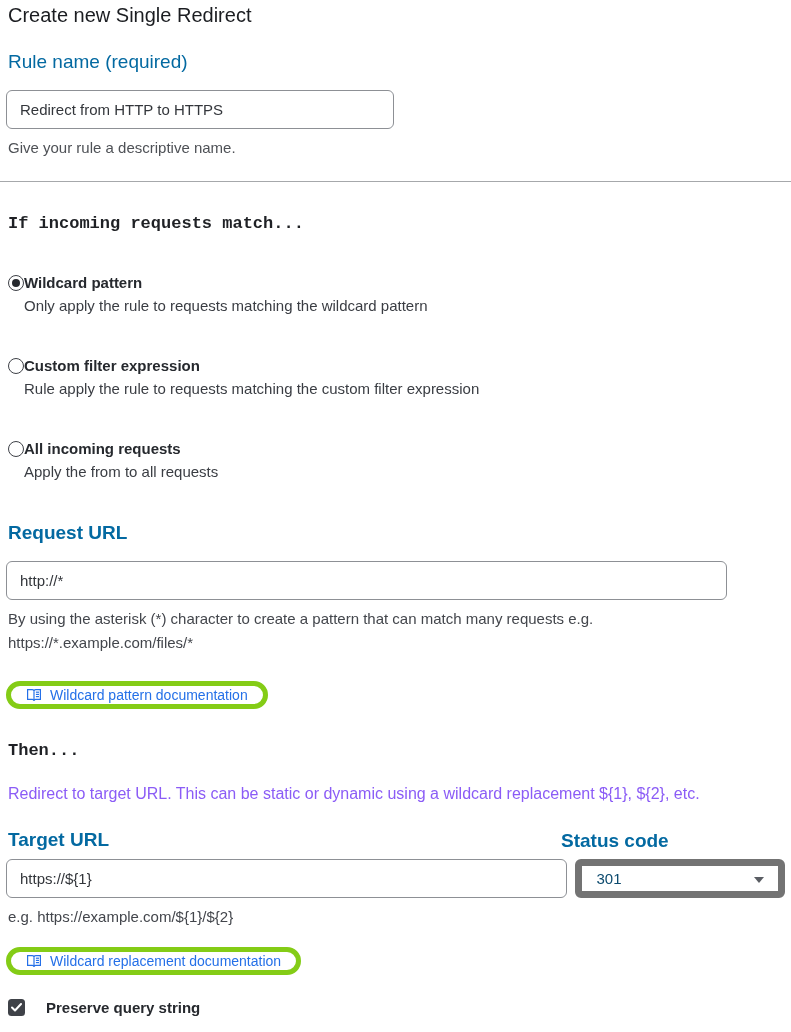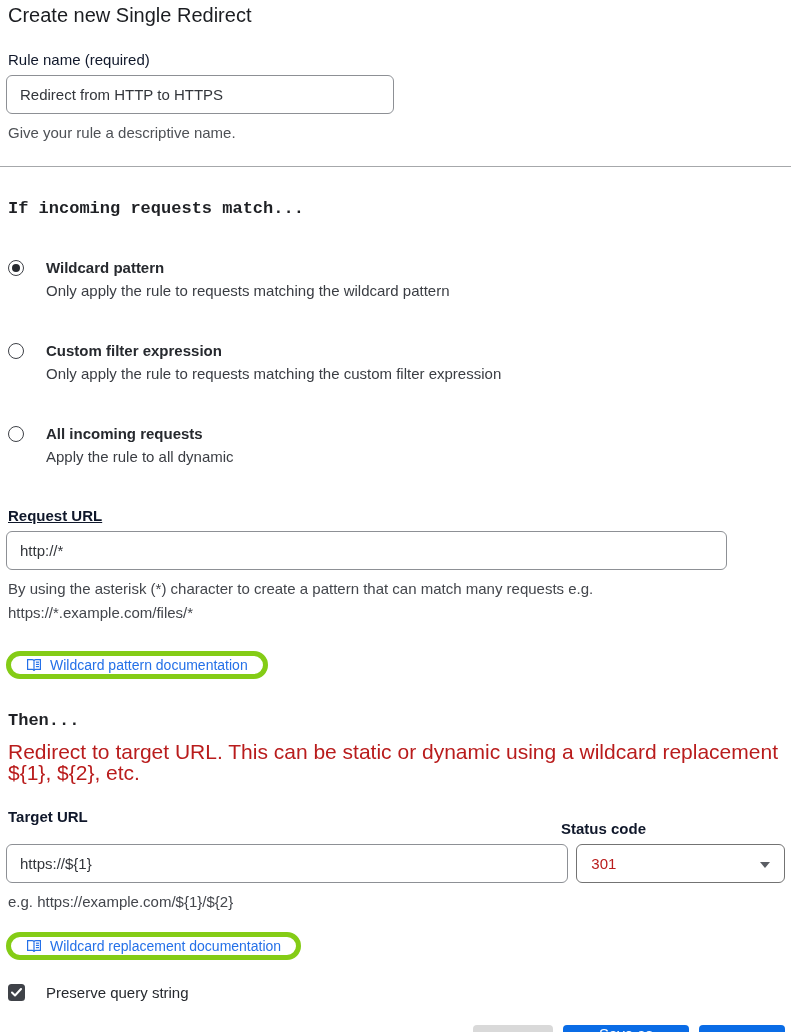--- a/index.html
+++ b/index.html
@@ -6,25 +6,25 @@
   html,body { background:#ffffff; }
   body {
     font-family: "Liberation Sans", sans-serif;
     color:#1d1f23;
     width:791px;
   }
   .page { position:relative; width:791px; min-height:1032px; padding:4px 6px 0 6px; }
 
   .page-title { font-size:20px; font-weight:400; color:#1b1d21; padding-left:2px; }
 
-  .field-label { font-size:15px; color:#0f172a; margin-top:24px; padding-left:2px; }
+  .field-label { font-size:19px; color:#0369a1; margin-top:24px; padding-left:2px; }
   .field-label.semibold { font-weight:600; }
 
   .text-input {
-    display:block; margin-top:7px; height:39px; width:388px;
+    display:block; margin-top:17px; height:39px; width:388px;
     border:1px solid #8d9095; border-radius:6px;
     padding:0 13px; font-family:"Liberation Sans", sans-serif;
     font-size:15px; color:#33363b; background:#fff; outline:none;
   }
   .helper { font-size:15px; color:#4e5156; margin-top:7px; padding-left:2px; line-height:24px; }
   .helper.dark { color:#43464c; }
 
   .divider { border:none; border-top:1px solid #a6a8ab; margin:21px -6px 0 -6px; }
 
   .section-heading { font-size:17px; font-weight:700; color:#1f2125; margin-top:32px; padding-left:2px;font-family:Liberation Mono, monospace; }
@@ -32,53 +32,53 @@
   .radio-group { margin-top:40px; }
   .radio-option { display:flex; align-items:flex-start; margin-bottom:40px; cursor:pointer; }
   .radio-circle {
     flex:0 0 auto; width:16px; height:16px; border-radius:50%;
     border:1px solid #3e4147; margin:2px 0 0 2px; position:relative; background:#fff;
   }
   .radio-circle.checked::after {
     content:""; position:absolute; left:50%; top:50%; width:8px; height:8px;
     transform:translate(-50%,-50%); border-radius:50%; background:#26292e;
   }
-  .radio-texts { margin-left:22px; }
+  .radio-texts { }
   .radio-label { font-size:15px; font-weight:600; color:#26292e; line-height:20px; }
   .radio-desc { font-size:15px; color:#3a3d43; line-height:20px; margin-top:3px;text-align:right; }
 
   .wide-input { width:721px; }
 
   .doc-button {
     display:inline-flex; align-items:center; gap:8px;
     margin-top:26px; height:28px; padding:0 15px;
     border:5px solid #84cc16; border-radius:14px; background:#fff;
     color:#2470e8; font-family:"Liberation Sans", sans-serif;
     font-size:14px; cursor:pointer;
   }
   .doc-button svg { display:block; }
 
-  .then-paragraph { font-size:21px; color:#b91c1c; margin-top:11px; padding-left:2px; line-height:21px; }
+  .then-paragraph { font-size:16px; color:#8b5cf6; margin-top:23px; padding-left:2px; line-height:21px; }
 
   .row-labels { display:flex; margin-top:25px; }
   .row-labels .left { width:553px; }
   .row-inputs { display:flex; margin-top:0; gap:8px; align-items:flex-start; }
   .target-input { width:614px; margin-top:7px; }
   .select-box {
-    margin-top:7px; width:226px; height:39px; border:1px solid #737373; border-radius:6px;
-    display:flex; align-items:center; padding:0 14px; font-size:15px; color:#b91c1c;
+    margin-top:7px; width:226px; height:39px; border:7px solid #737373; border-radius:6px;
+    display:flex; align-items:center; padding:0 14px; font-size:15px; color:#0c4a6e;
     background:#fff; cursor:pointer; position:relative;
   }
   .select-caret {
     position:absolute; right:14px; top:50%; margin-top:-2px;
     width:0; height:0; border-left:5px solid transparent; border-right:5px solid transparent;
     border-top:6px solid #5a5d63;
   }
 
-  .checkbox-row { display:flex; align-items:flex-start; margin-top:23px; cursor:pointer; }
+  .checkbox-row { display:flex; align-items:flex-start; margin-top:23px; cursor:pointer;font-weight:bold; }
   .checkbox {
     flex:0 0 auto; width:17px; height:17px; border-radius:3.5px; background:#3f4248;
     margin:1px 0 0 2px; display:flex; align-items:center; justify-content:center;
   }
   .checkbox svg { display:block; }
   .checkbox-label { font-size:15px; color:#26292e; margin-left:21px; line-height:20px; }
 
   .footer { display:flex; justify-content:flex-end; gap:10px; margin-top:22px; padding-bottom:8px; }
   .btn {
     height:34px; border:none; border-radius:4px; font-family:"Liberation Sans", sans-serif;
@@ -111,35 +111,35 @@
       <span class="radio-texts">
         <div class="radio-label">Wildcard pattern</div>
         <div class="radio-desc">Only apply the rule to requests matching the wildcard pattern</div>
       </span>
     </div>
 
     <div class="radio-option">
       <span class="radio-circle"></span>
       <span class="radio-texts">
         <div class="radio-label">Custom filter expression</div>
-        <div class="radio-desc">Only apply the rule to requests matching the custom filter expression</div>
+        <div class="radio-desc">Rule apply the rule to requests matching the custom filter expression</div>
       </span>
     </div>
 
     <div class="radio-option">
       <span class="radio-circle"></span>
       <span class="radio-texts">
         <div class="radio-label">All incoming requests</div>
-        <div class="radio-desc">Apply the rule to all dynamic</div>
+        <div class="radio-desc">Apply the from to all requests</div>
       </span>
     </div>
 
   </div>
 
-  <div class="field-label semibold" style="margin-top:0;text-decoration:underline;">Request URL</div>
+  <div class="field-label semibold" style="margin-top:0;">Request URL</div>
   <input class="text-input wide-input" type="text" value="http://*" style="">
   <div class="helper dark" style="margin-top:7px;">
     <div>By using the asterisk (*) character to create a pattern that can match many requests e.g.</div>
     <div>https://*.example.com/files/*</div>
   </div>
 
   <button class="doc-button">
     <span>
       <svg width="16" height="16" viewBox="0 0 16 16" fill="none" stroke="#2470e8" stroke-width="1.2">
         <path d="M1.6 2.6 H6.3 Q8 2.6 8 4.2 Q8 2.6 9.7 2.6 H14.4 V12.4 H9.7 Q8 12.4 8 13.9 Q8 12.4 6.3 12.4 H1.6 Z"></path>
@@ -151,21 +151,21 @@
     </span>
     <span>Wildcard pattern documentation</span>
   </button>
 
   <h2 class="section-heading">Then...</h2>
 
   <p class="then-paragraph">Redirect to target URL. This can be static or dynamic using a wildcard replacement ${1}, ${2}, etc.</p>
 
   <div class="row-labels">
     <div class="left field-label semibold" style="margin-top:0;">Target URL</div>
-    <div class="field-label semibold" style="margin-top:12px;">Status code</div>
+    <div class="field-label semibold" style="margin-top:1px;">Status code</div>
   </div>
 
   <div class="row-inputs">
     <input class="text-input target-input" type="text" value="https://${1}" style="">
     <div class="select-box">
       <span>301</span>
       <span class="select-caret"></span>
     </div>
   </div>
 

